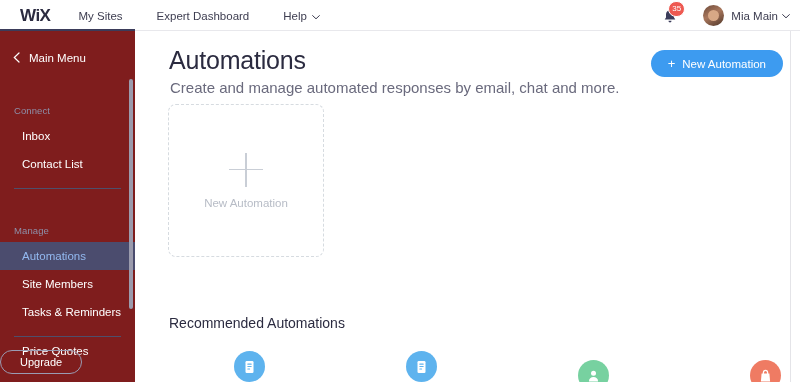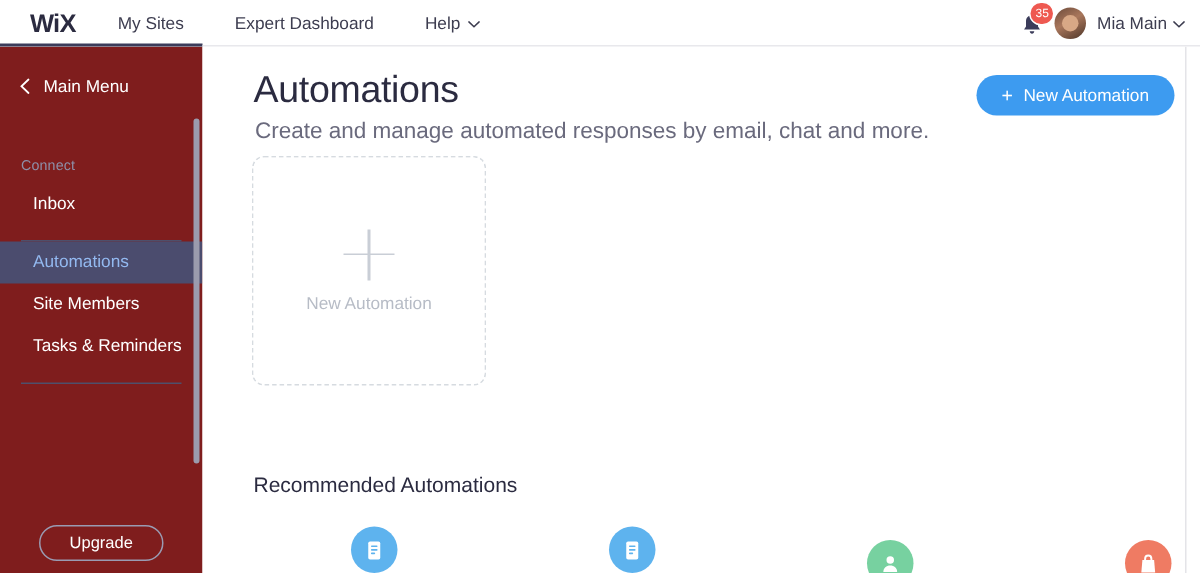--- a/index.html
+++ b/index.html
@@ -51,21 +51,21 @@
     white-space: nowrap;
     display: flex; align-items: center;
   }
   .nav-item .chev { margin-left: 5px; display: inline-block; }
 
   .topbar-right {
     position: absolute; right: 10px; top: 0;
     height: 31px;
     display: flex; align-items: center;
   }
-  .bell-wrap { position: relative; width: 24px; height: 24px; margin-right: 2px; cursor: pointer; }
+  .bell-wrap { position: relative; width: 24px; height: 24px; margin-right: 20px; cursor: pointer; }
   .bell-badge {
     position: absolute; top: -3px; left: 9px;
     min-width: 16px; height: 16px;
     border-radius: 9px;
     background: #ee5951;
     color: #fff;
     font-size: 8px;
     display: flex; align-items: center; justify-content: center;
     padding: 0 3px;
     border: 1.5px solid #fff;
@@ -127,21 +127,21 @@
   }
   .sidebar-scroll-thumb {
     position: absolute;
     right: 2px; top: 48px;
     width: 4px; height: 230px;
     background: #9b9bad;
     border-radius: 3px;
   }
   .upgrade-wrap {
     position: absolute; bottom: 8px; left: 0; width: 135px;
-    display: flex; justify-content: center;
+    display: flex; 
   }
   .upgrade-btn {
     border: 1px solid #9a9bb2;
     border-radius: 14px;
     color: #ffffff;
     font-size: 11px;
     padding: 5px 19px;
     background: transparent;
     cursor: pointer;
     font-family: "Liberation Sans", sans-serif;
@@ -280,27 +280,30 @@
       <span class="back-chev">
         <svg width="7" height="11" viewBox="0 0 7 11">
             <path d="M6 1 L1.3 5.5 L6 10" stroke="#ffffff" stroke-width="1.2" fill="none" stroke-linecap="round"></path>
           </svg>
       </span>
       <span class="mm-label">Main Menu</span>
     </div>
 
     <div class="section-label">Connect</div>
     <div class="nav-link">Inbox</div>
+    <div class="nav-link">Contact List</div>
     <div class="sb-divider"></div>
 
+    <div class="section-label">Manage</div>
     <div class="nav-link active">Automations</div>
     <div class="nav-link">Site Members</div>
     <div class="nav-link">Tasks &amp; Reminders</div>
     <div class="sb-divider"></div>
 
+    <div class="nav-link">Price Quotes</div>
 
     <div class="sidebar-scroll-thumb"></div>
 
     <div class="upgrade-wrap">
       <button class="upgrade-btn">Upgrade</button>
     </div>
   </div>
 
   <div class="content">
 

